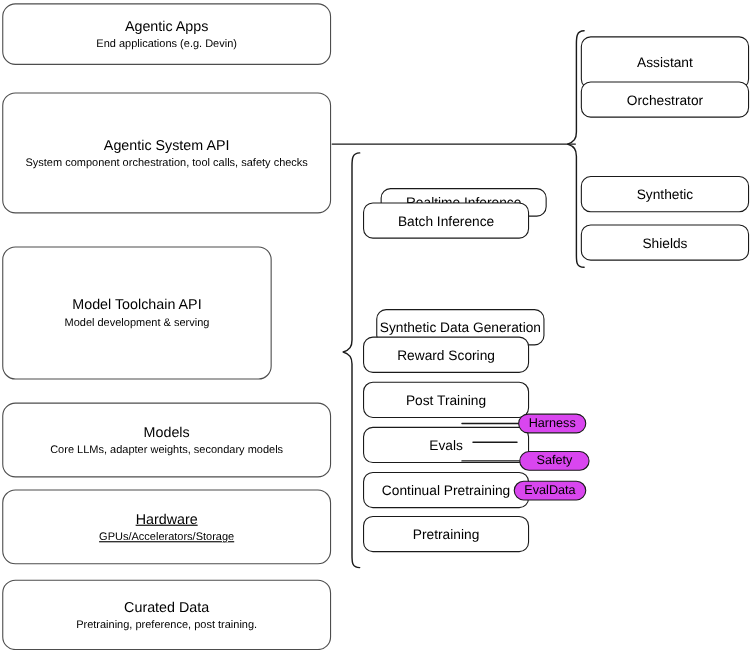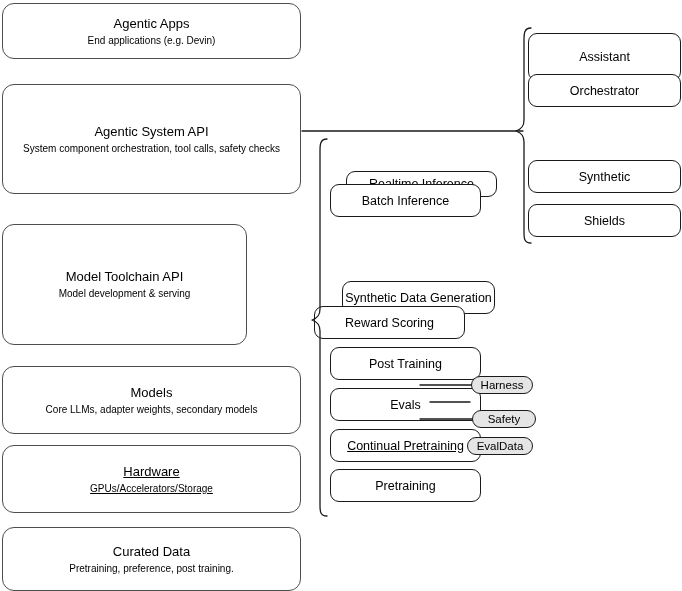--- a/index.html
+++ b/index.html
@@ -60,21 +60,21 @@
     font-size: 12.5px;
     line-height: 16px;
     color: #000000;
     white-space: nowrap;
   }
   .mini-pill {
     position: absolute;
     box-sizing: border-box;
     border: 1.4px solid #1a1a1a;
     border-radius: 999px;
-    background: #e5e5e5;
+    background: #d946ef;
     display: flex;
     align-items: center;
     justify-content: center;
     z-index: 5;
   }
   .mini-pill-label {
     font-size: 11.5px;
     line-height: 14px;
     color: #000000;
     white-space: nowrap;
@@ -158,30 +158,30 @@
 
   <div class="pill-box" style="left:346px; top:143px; width:151px; height:26px;margin-top:28px;">
     <span class="pill-label">Realtime Inference</span>
   </div>
   <div class="pill-box" style="left:330px; top:184px; width:151px; height:33px;">
     <span class="pill-label">Batch Inference</span>
   </div>
   <div class="pill-box" style="left:330px; top:281px; width:153px; height:33px;margin-left:12px;">
     <span class="pill-label">Synthetic Data Generation</span>
   </div>
-  <div class="pill-box" style="left:314px; top:306px; width:151px; height:33px;">
+  <div class="pill-box" style="left:330px; top:306px; width:151px; height:33px;">
     <span class="pill-label">Reward Scoring</span>
   </div>
   <div class="pill-box" style="left:330px; top:347px; width:151px; height:33px;">
     <span class="pill-label">Post Training</span>
   </div>
   <div class="pill-box" style="left:330px; top:388px; width:151px; height:33px;">
     <span class="pill-label">Evals</span>
   </div>
-  <div class="pill-box" style="left:330px; top:429px; width:151px; height:33px;text-decoration:underline;">
+  <div class="pill-box" style="left:330px; top:429px; width:151px; height:33px;">
     <span class="pill-label">Continual Pretraining</span>
   </div>
   <div class="pill-box" style="left:330px; top:469px; width:151px; height:33px;">
     <span class="pill-label">Pretraining</span>
   </div>
 
   <div class="mini-pill" style="left:471px; top:376px; width:62px; height:18px;">
     <span class="mini-pill-label">Harness</span>
   </div>
   <div class="mini-pill" style="left:467px; top:393px; width:66px; height:18px;margin-top:44px;">

